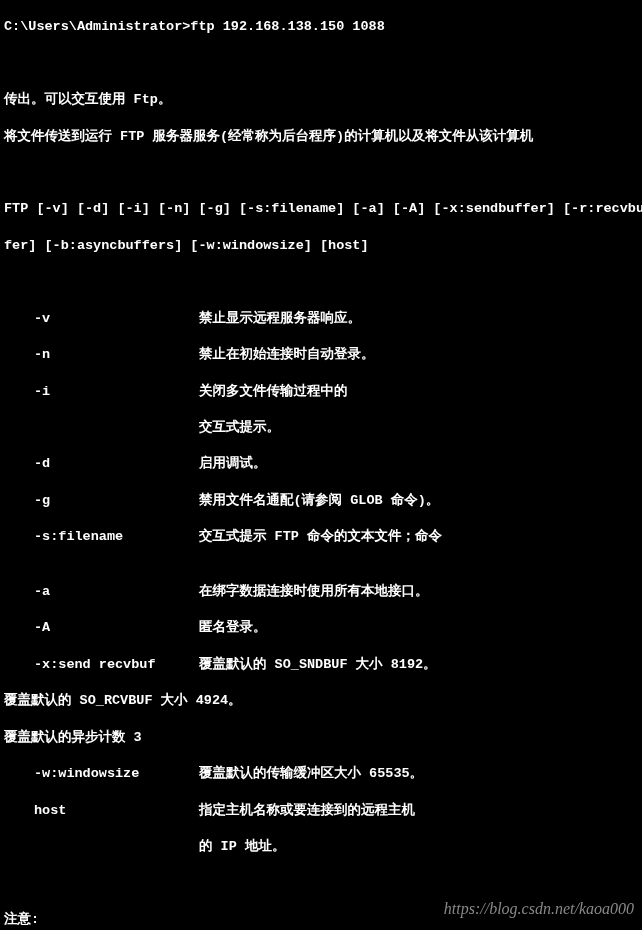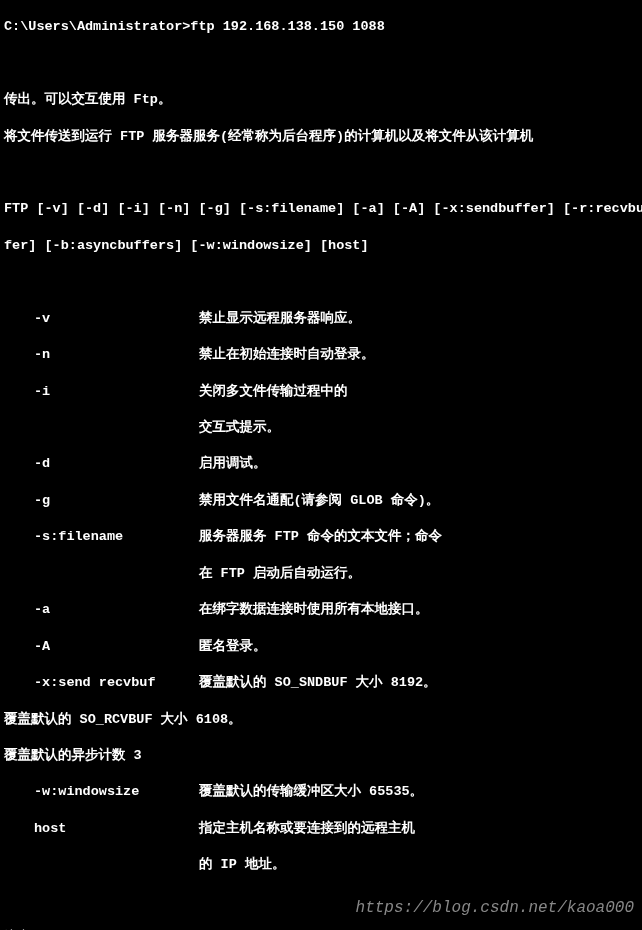--- a/index.html
+++ b/index.html
@@ -33,47 +33,47 @@
       padding-left: 30px;
     }
     .watermark {
       position: absolute;
       bottom: 10px;
       right: 8px;
       color: #888888;
       font-size: 16px;
       font-style: italic;
       font-weight: normal;
-      font-family: Liberation Mono, monospace;
+      font-family: Liberation Serif, serif;
     }
   </style>
 </head>
 <body>
 
 <div class="terminal">
 <div class="line"><span>C:\Users\Administrator&gt;</span><span>ftp 192.168.138.150 1088</span></div>
 <div class="line"> </div>
 <div class="line">传出。可以交互使用 Ftp。</div>
 <div class="line">将文件传送到运行 FTP 服务器服务(经常称为后台程序)的计算机以及将文件从该计算机</div>
 <div class="line"> </div>
 <div class="line">FTP [-v] [-d] [-i] [-n] [-g] [-s:filename] [-a] [-A] [-x:sendbuffer] [-r:recvbuf</div>
 <div class="line">fer] [-b:asyncbuffers] [-w:windowsize] [host]</div>
 <div class="line"> </div>
 <div class="opt-line"><span class="opt-key">-v</span><span>禁止显示远程服务器响应。</span></div>
 <div class="opt-line"><span class="opt-key">-n</span><span>禁止在初始连接时自动登录。</span></div>
 <div class="opt-line"><span class="opt-key">-i</span><span>关闭多文件传输过程中的</span></div>
 <div class="opt-line"><span class="opt-key"></span><span>交互式提示。</span></div>
 <div class="opt-line"><span class="opt-key">-d</span><span>启用调试。</span></div>
 <div class="opt-line"><span class="opt-key">-g</span><span>禁用文件名通配(请参阅 GLOB 命令)。</span></div>
-<div class="opt-line"><span class="opt-key">-s:filename</span><span>服务器服务 FTP 命令的文本文件；命令</span></div>
-<div class="opt-line"><span class="opt-key"></span><span>在 FTP 启动后自动运行。</span></div>
+<div class="opt-line"><span class="opt-key">-s:filename</span><span>交互式提示 FTP 命令的文本文件；命令</span></div>
+<div class="opt-line"><span class="opt-key"></span></div>
 <div class="opt-line"><span class="opt-key">-a</span><span>在绑字数据连接时使用所有本地接口。</span></div>
 <div class="opt-line"><span class="opt-key">-A</span><span>匿名登录。</span></div>
 <div class="opt-line"><span class="opt-key">-x:send recvbuf</span><span>覆盖默认的 SO_SNDBUF 大小 8192。</span></div>
-<div class="opt-line"><span>覆盖默认的 SO_RCVBUF 大小 6108。</span></div>
+<div class="opt-line"><span>覆盖默认的 SO_RCVBUF 大小 4924。</span></div>
 <div class="opt-line"><span>覆盖默认的异步计数 3</span></div>
 <div class="opt-line"><span class="opt-key">-w:windowsize</span><span>覆盖默认的传输缓冲区大小 65535。</span></div>
 <div class="opt-line"><span class="opt-key">host</span><span>指定主机名称或要连接到的远程主机</span></div>
 <div class="opt-line"><span class="opt-key"></span><span>的 IP 地址。</span></div>
 <div class="line"> </div>
 <div class="line">注意:</div>
 
 
 
 

